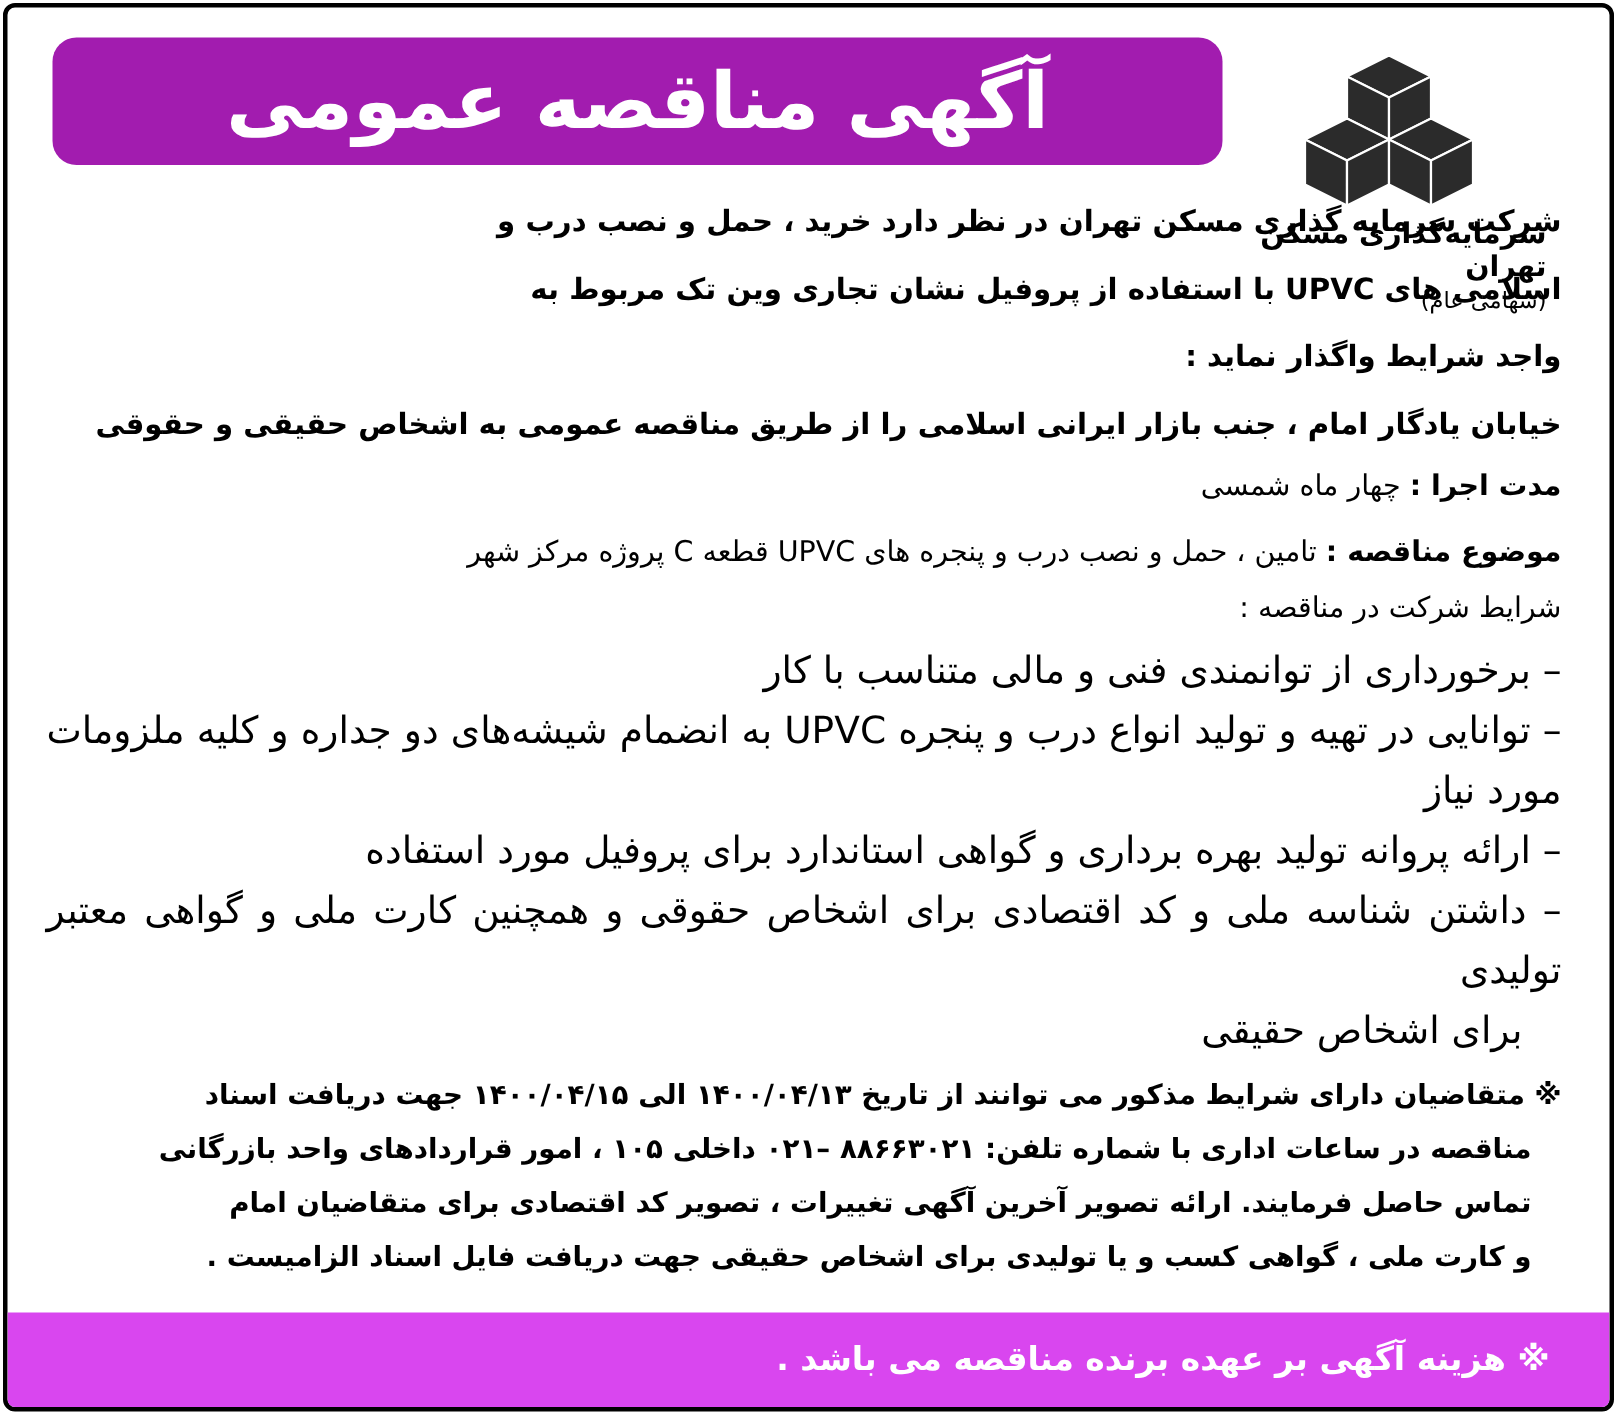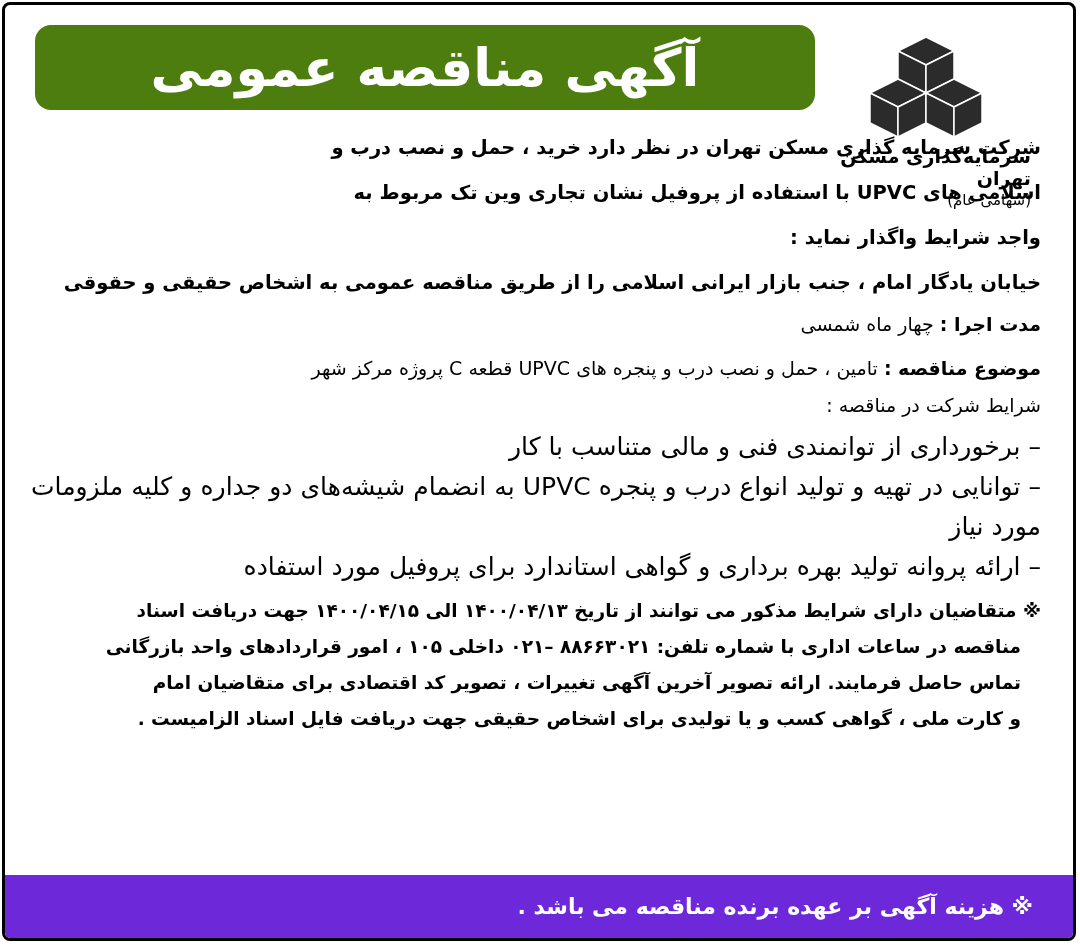--- a/index.html
+++ b/index.html
@@ -1,36 +1,36 @@
 <!DOCTYPE html>
 <html><head>
 <meta charset="utf-8">
 <style>
   html, body { margin: 0; padding: 0; background: #ffffff; }
   body { width: 1080px; height: 945px; overflow: hidden; position: relative; font-family: "DejaVu Sans", sans-serif; color: #000; }
   .frame { position: absolute; left: 2px; top: 2px; width: 1074px; height: 939px; border: 3px solid #000; border-radius: 8px; box-sizing: border-box; background: #fff; overflow: hidden; }
-  .title-bar { position: absolute; left: 30px; top: 20px; width: 780px; height: 85px; background: #4d7c0f; border-radius: 16px; display: flex; align-items: center; justify-content: center; }
+  .title-bar { position: absolute; left: 30px; top: 20px; width: 780px; height: 85px; background: #a21caf; border-radius: 16px; display: flex; align-items: center; justify-content: center; }
   .title-text { color: #fff; font-size: 52px; font-weight: bold; direction: rtl; letter-spacing: 1px; }
   .logo { position: absolute; right: 42px; top: 28px; width: 210px; height: 160px; }
   .logo svg { display: block; margin: 0 auto; }
   .logo-name { font-size: 19px; font-weight: bold; direction: rtl; margin-top: 2px; }
   .logo-sub { font-size: 15px; direction: rtl; margin-top: 2px; }
   .body { position: absolute; right: 32px; top: 120px; width: 1010px; direction: rtl; text-align: justify; }
   .intro { font-size: 19.5px; font-weight: bold; line-height: 45px; }
   .intro .line { display: block; white-space: nowrap; }
   .intro .strong { font-weight: 900; margin-top: 36px; }
   .field { font-size: 19px; line-height: 38px; white-space: nowrap; }
   .field .label { font-weight: bold; }
   .conditions-title { font-size: 19px; font-weight: normal; line-height: 36px; }
   .cond-list { list-style: none; margin: 4px 0 0 0; padding: 0; }
   .cond-item { font-size: 25px; line-height: 40px; }
   .cond-item .cont { display: block; padding-right: 26px; }
   .notice { font-size: 18.5px; font-weight: bold; line-height: 36px; margin-top: 6px; }
   .notice .cont { padding-right: 20px; display: block; }
-  .bottom-bar { position: absolute; left: 0; bottom: 0; width: 100%; height: 63px; background: #6d28d9; display: flex; align-items: center; justify-content: flex-end; box-sizing: border-box; padding-right: 40px; }
+  .bottom-bar { position: absolute; left: 0; bottom: 0; width: 100%; height: 63px; background: #d946ef; display: flex; align-items: center; justify-content: flex-end; box-sizing: border-box; padding-right: 40px; }
   .bottom-text { color: #fff; font-size: 22px; font-weight: bold; direction: rtl; }
 </style>
 </head>
 <body>
 
 <div class="frame">
 
   <div class="title-bar">
     <span class="title-text">آگهی مناقصه عمومی</span>
   </div>
@@ -71,20 +71,24 @@
     <div class="field" style="margin-top:6px;">
       <span class="label">موضوع مناقصه :</span>
       <span>تامین ، حمل و نصب درب و پنجره های UPVC  قطعه C پروژه مرکز شهر</span>
     </div>
 
     <div class="conditions-title">شرایط شرکت در مناقصه :</div>
     <ul class="cond-list">
       <li class="cond-item">– برخورداری از توانمندی فنی و مالی متناسب با کار</li>
       <li class="cond-item">– توانایی در تهیه و تولید انواع درب و پنجره UPVC به انضمام شیشه‌های دو جداره و کلیه ملزومات مورد نیاز</li>
       <li class="cond-item">– ارائه پروانه تولید بهره برداری و گواهی استاندارد برای پروفیل مورد استفاده</li>
+      <li class="cond-item">
+        <span>– داشتن شناسه ملی و کد اقتصادی برای اشخاص حقوقی و همچنین کارت ملی و گواهی معتبر تولیدی</span>
+        <span class="cont">برای اشخاص حقیقی</span>
+      </li>
     </ul>
 
     <div class="notice">
       <span>※</span>
       <span>متقاضیان دارای شرایط مذکور می توانند از تاریخ ۱۴۰۰/۰۴/۱۳  الی ۱۴۰۰/۰۴/۱۵ جهت دریافت اسناد</span>
       <span class="cont">مناقصه در ساعات اداری با شماره تلفن: ۸۸۶۶۳۰۲۱ –۰۲۱ داخلی ۱۰۵ ، امور قراردادهای واحد بازرگانی</span>
       <span class="cont">تماس حاصل فرمایند. ارائه تصویر آخرین آگهی تغییرات ،  تصویر کد اقتصادی برای متقاضیان امام</span>
       <span class="cont">و کارت ملی ، گواهی کسب و یا تولیدی برای اشخاص حقیقی جهت دریافت فایل اسناد الزامیست .</span>
     </div>
   </div>

